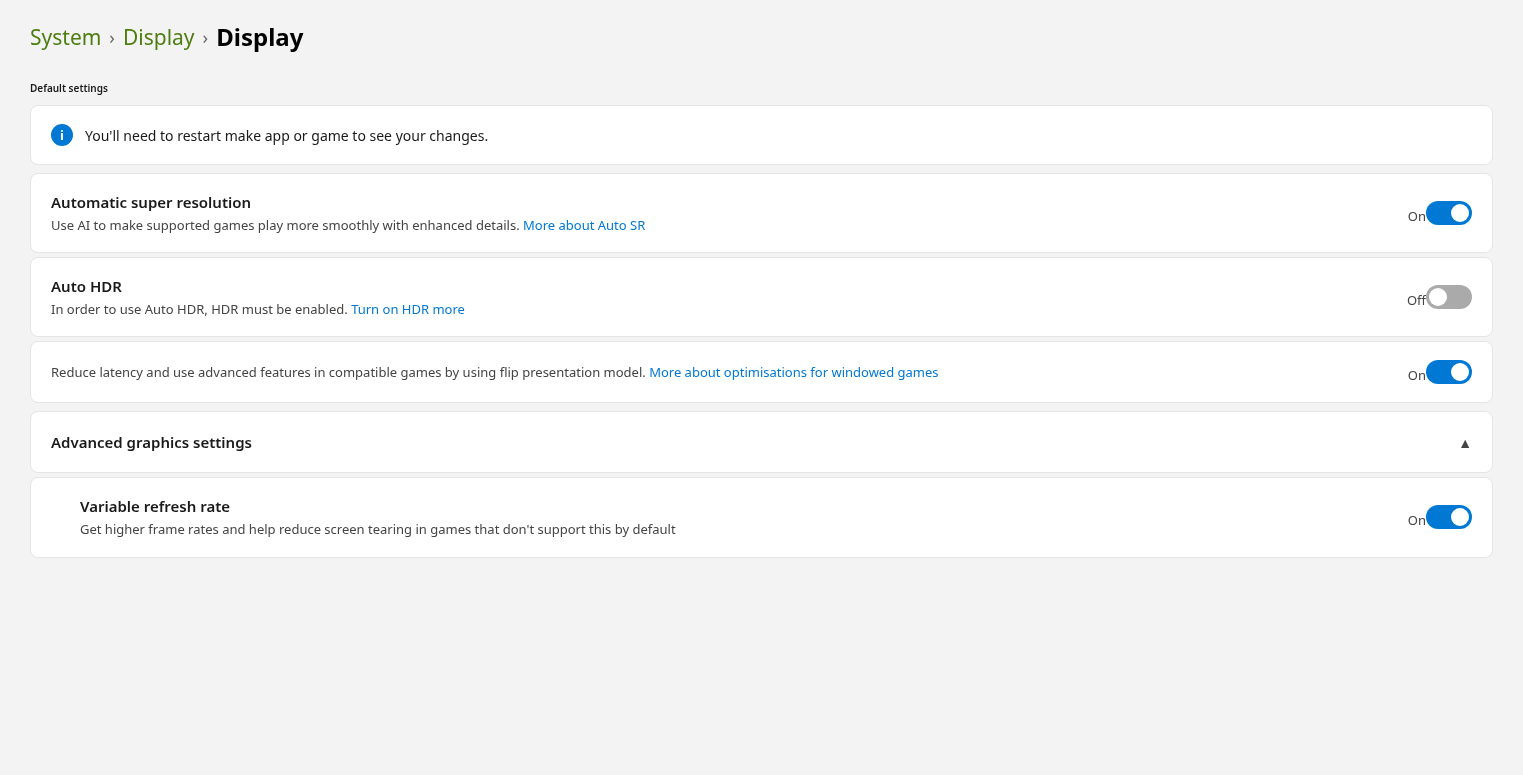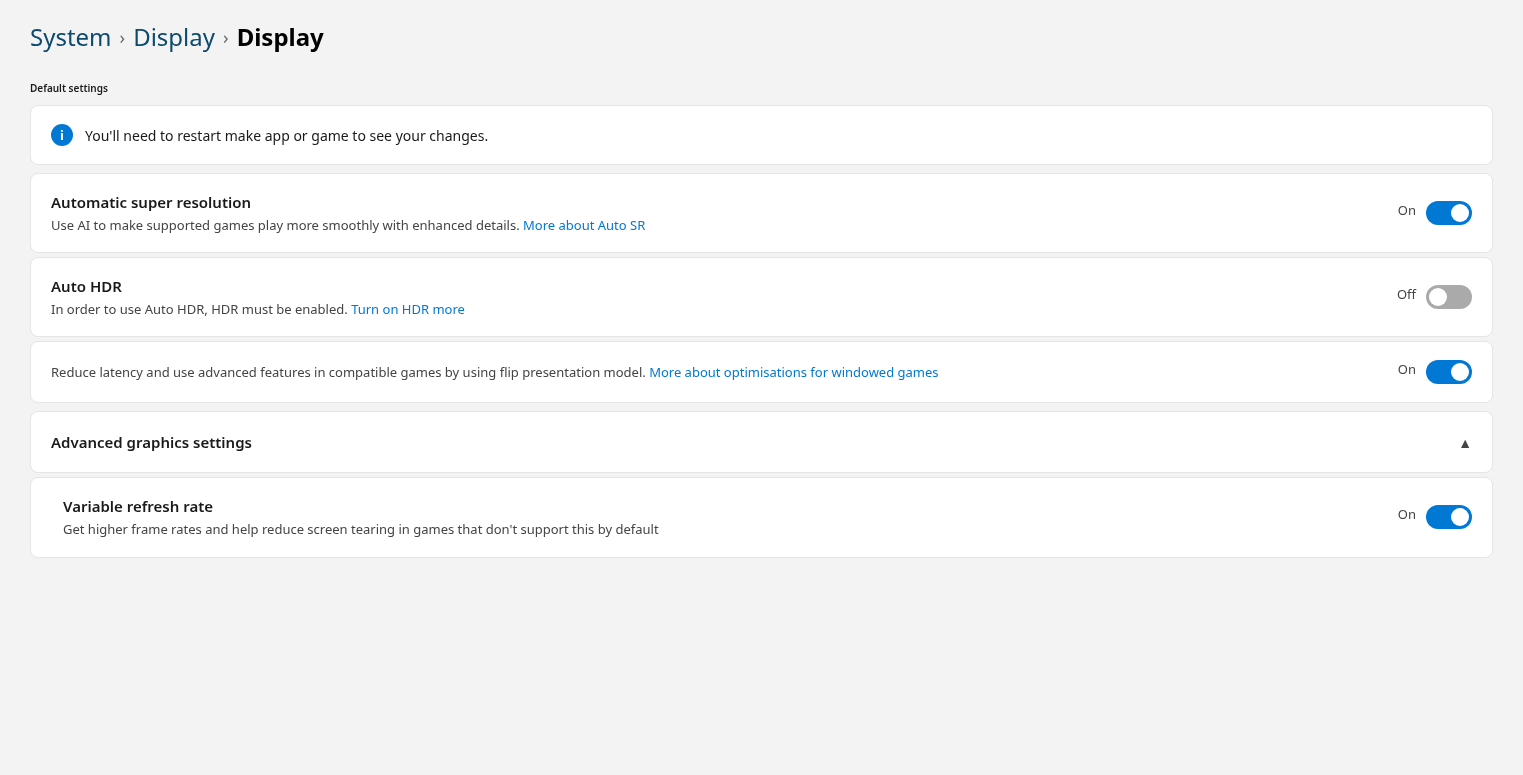--- a/index.html
+++ b/index.html
@@ -17,22 +17,22 @@
     }
 
     .breadcrumb {
       display: flex;
       align-items: center;
       gap: 8px;
       margin-bottom: 28px;
     }
 
     .breadcrumb-item {
-      font-size: 24px;
-      color: #0c4a6e;
+      font-size: 21px;
+      color: #4d7c0f;
       font-weight: 400;
     }
 
     .breadcrumb-item.active {
       font-size: 24px;
       font-weight: 700;
       color: #000;
     }
 
     .breadcrumb-separator {
@@ -105,22 +105,22 @@
     }
 
     .setting-link {
       color: #0078d4;
       text-decoration: none;
       font-weight: 400;
     }
 
     .toggle-wrapper {
       display: flex;
-      align-items: flex-start;
-      gap: 10px;
+      align-items: flex-end;
+      gap: 0;
       flex-shrink: 0;
     }
 
     .toggle-label {
       font-size: 13px;
       color: #444;
     }
 
     .toggle {
       position: relative;
@@ -181,21 +181,21 @@
 
     .chevron-icon {
       font-size: 14px;
       color: #444;
     }
 
     .variable-refresh-card {
       background-color: #fff;
       border-radius: 8px;
       border: 1px solid #e5e5e5;
-      padding: 18px 20px 18px 32px;
+      padding: 18px 20px 18px 49px;
       margin-top: 4px;
     }
 
     .mb-4 { margin-bottom: 4px; }
   </style>
 </head>
 <body>
 
 <div class="breadcrumb">
   <span class="breadcrumb-item">System</span>

